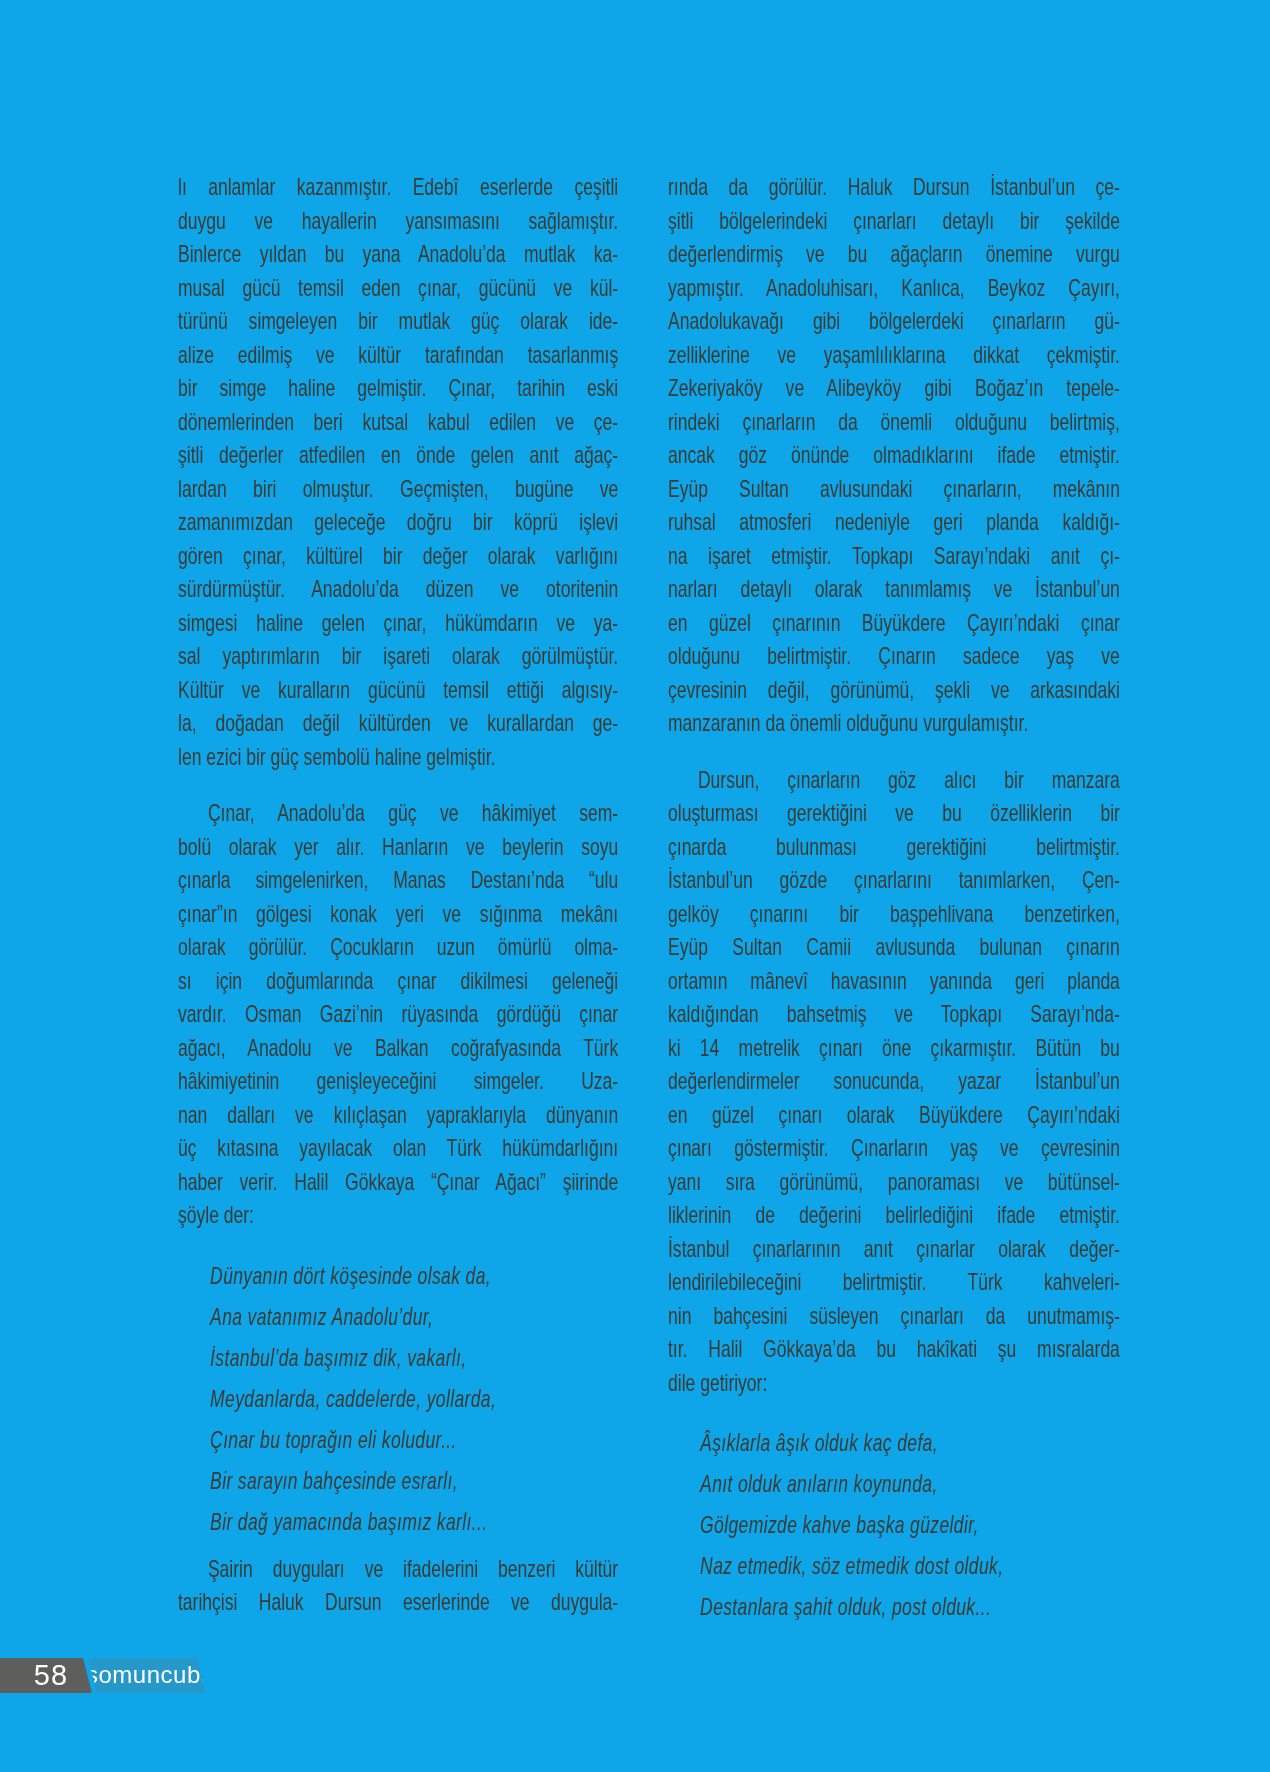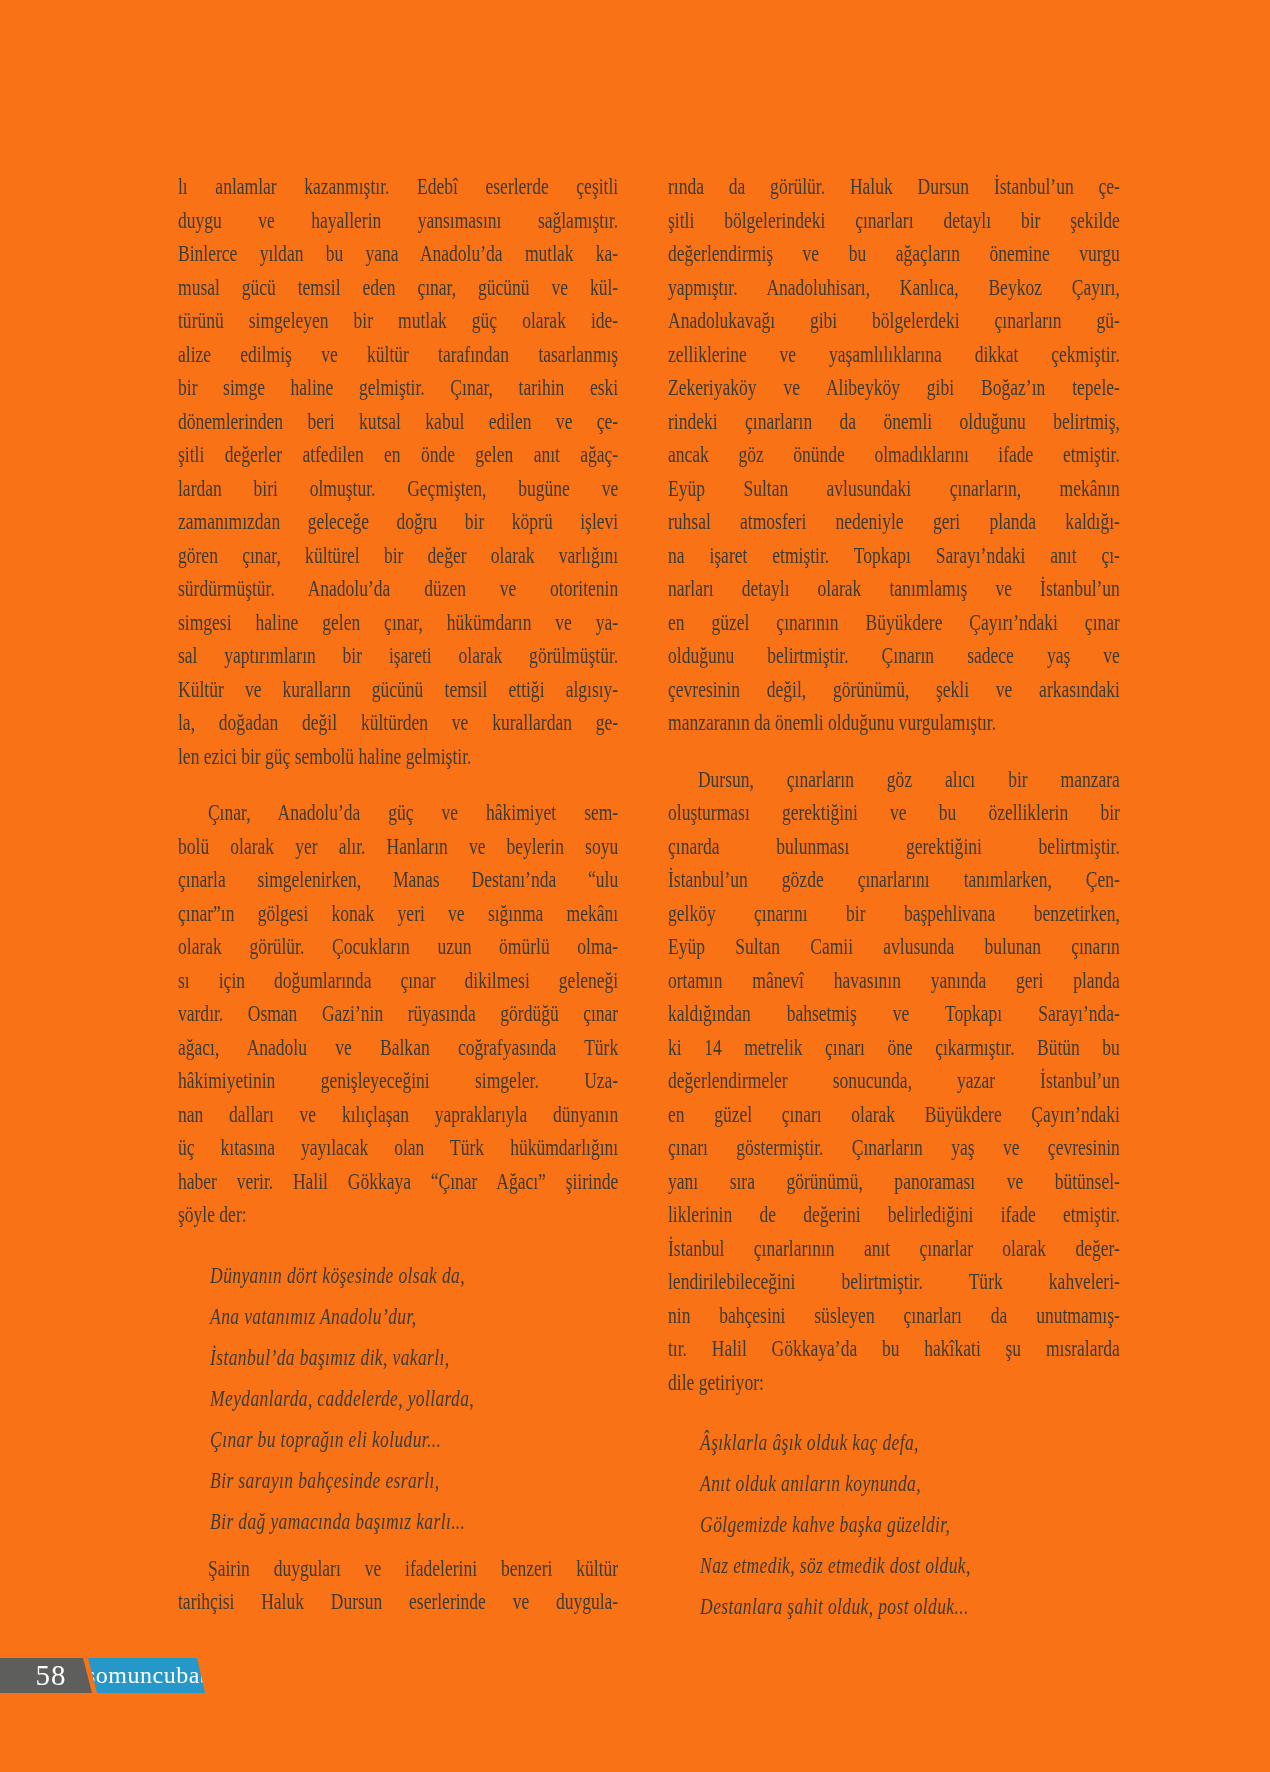--- a/index.html
+++ b/index.html
@@ -1,21 +1,21 @@
 <!DOCTYPE html>
 <html><head>
 <meta charset="utf-8">
 <style>
   html,body{margin:0;padding:0;}
   .page{
     position:relative;
     width:1270px;height:1772px;
-    background:#f97316;
+    background:#0ea5e9;
     overflow:hidden;
-    font-family:Liberation Serif, serif;
+    font-family:Liberation Sans, sans-serif;
   }
   .col{
     position:absolute;top:170px;
     color:#3b3b33;
     font-size:24px;
     line-height:33.5px;
     transform:scaleX(0.73);
     transform-origin:left top;
   }
   .col-left{left:178px;width:603px;}

